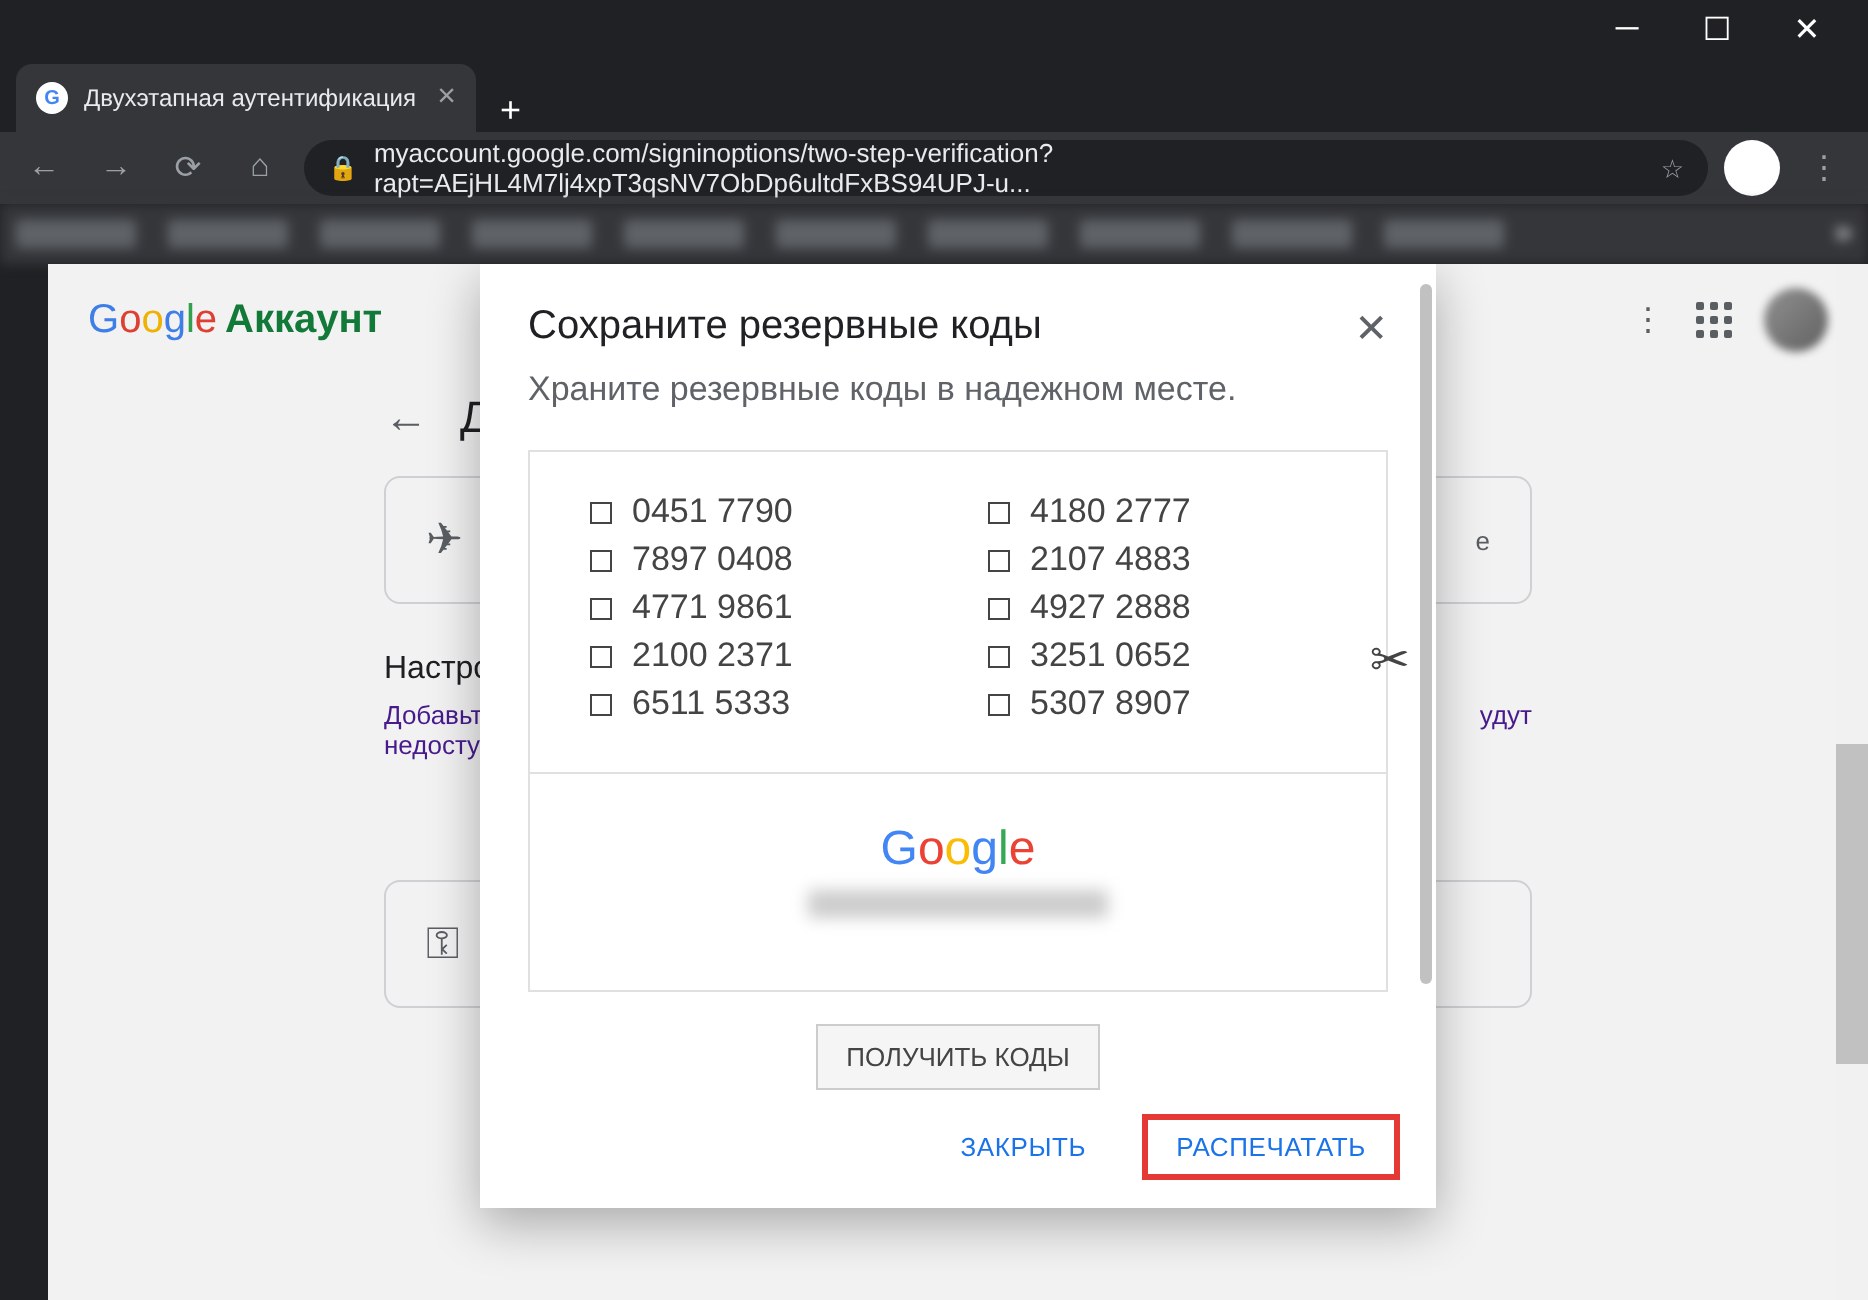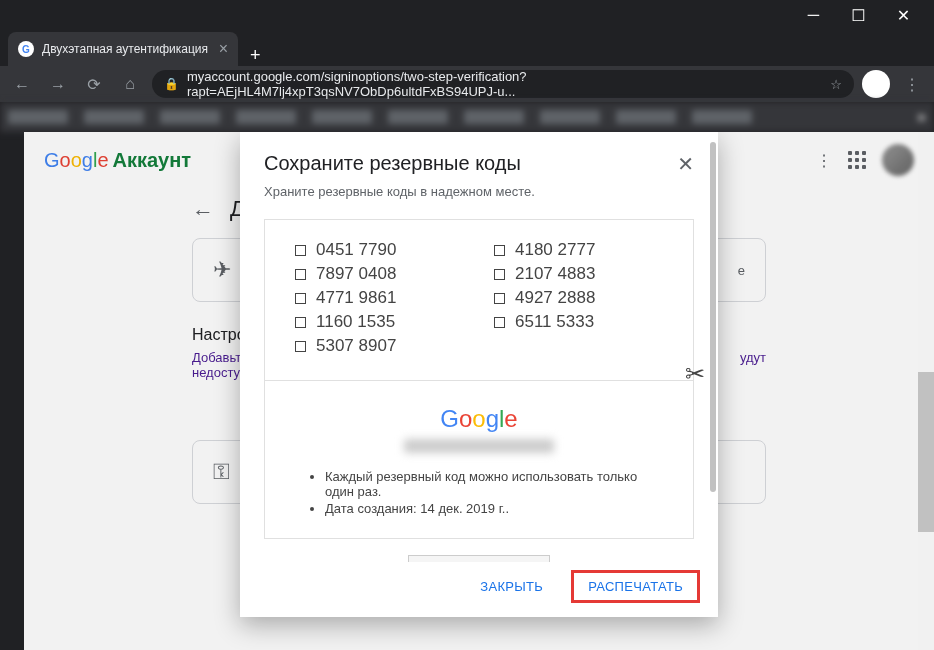--- a/index.html
+++ b/index.html
@@ -45,21 +45,21 @@
     .section-title { font-size: 16px; color: #202124; margin-bottom: 6px; }
     .section-desc { font-size: 13px; color: #4c1d95; }
     
     
     .modal-backdrop { position: absolute; inset: 0; background: rgba(0,0,0,0.05); display: flex; align-items: flex-start; justify-content: center; }
     .modal { width: 478px; background: #fff; box-shadow: 0 8px 24px rgba(0,0,0,0.3); position: relative; }
     .modal-scroll { max-height: 430px; overflow-y: auto; padding: 20px 24px 4px; }
     .modal-header { display: flex; justify-content: space-between; align-items: flex-start; margin-bottom: 8px; }
     .modal-title { font-size: 20px; color: #202124; }
     .modal-close { font-size: 20px; color: #5f6368; cursor: pointer; }
-    .modal-subtitle { font-size: 13px; color: #5f6368; margin-bottom: 20px; }
+    .modal-subtitle { font-size: 17px; color: #5f6368; margin-bottom: 20px; }
     .codes-box { border: 1px solid #e0e0e0; padding: 20px 30px; position: relative; }
     .codes-grid { display: grid; grid-template-columns: 1fr 1fr; gap: 4px 30px; }
     .code-item { display: flex; align-items: center; gap: 10px; font-size: 17px; color: #444; font-family: 'Arial', sans-serif; }
     .code-check { width: 11px; height: 11px; border: 1.5px solid #444; }
     .scissors { position: absolute; right: -12px; bottom: 150px; font-size: 24px; color: #444; }
     .codes-divider { border: none; border-top: 1px solid #e0e0e0; margin: 24px -30px; }
     .google-logo-center { text-align: center; font-size: 24px; font-weight: 500; }
     .blurred-email { width: 150px; height: 14px; background: #ccc; margin: 6px auto 16px; filter: blur(4px); border-radius: 2px; }
     .notes-list { font-size: 13px; color: #444; padding-left: 30px; }
     .notes-list li { margin-bottom: 2px; }
@@ -196,39 +196,39 @@
             <div class="code-item">
                 <span class="code-check"></span>
                 <span>4771 9861</span>
               </div>
             <div class="code-item">
                 <span class="code-check"></span>
                 <span>4927 2888</span>
               </div>
             <div class="code-item">
                 <span class="code-check"></span>
-                <span>1160 1535</span>
+                <span>2100 2371</span>
+              </div>
+            <div class="code-item">
+                <span class="code-check"></span>
+                <span>3251 0652</span>
               </div>
             <div class="code-item">
                 <span class="code-check"></span>
                 <span>6511 5333</span>
               </div>
             <div class="code-item">
                 <span class="code-check"></span>
                 <span>5307 8907</span>
               </div>
           </div>
           <span class="scissors">✂</span>
           <hr class="codes-divider">
           <div class="google-logo-center g-logo"><span class="b">G</span><span class="r">o</span><span class="y">o</span><span class="b">g</span><span class="g">l</span><span class="r">e</span></div>
           <div class="blurred-email"></div>
-          <ul class="notes-list">
-            <li>Каждый резервный код можно использовать только один раз.</li>
-            <li>Дата создания: 14 дек. 2019 г..</li>
-          </ul>
         </div>
         <div class="get-codes-row">
           <span class="get-codes-btn">ПОЛУЧИТЬ КОДЫ</span>
         </div>
       </div>
       <div class="modal-scrollbar">
           <div class="modal-scrollbar-thumb"></div>
         </div>
       <div class="modal-footer">
         <button class="modal-btn">ЗАКРЫТЬ</button>

